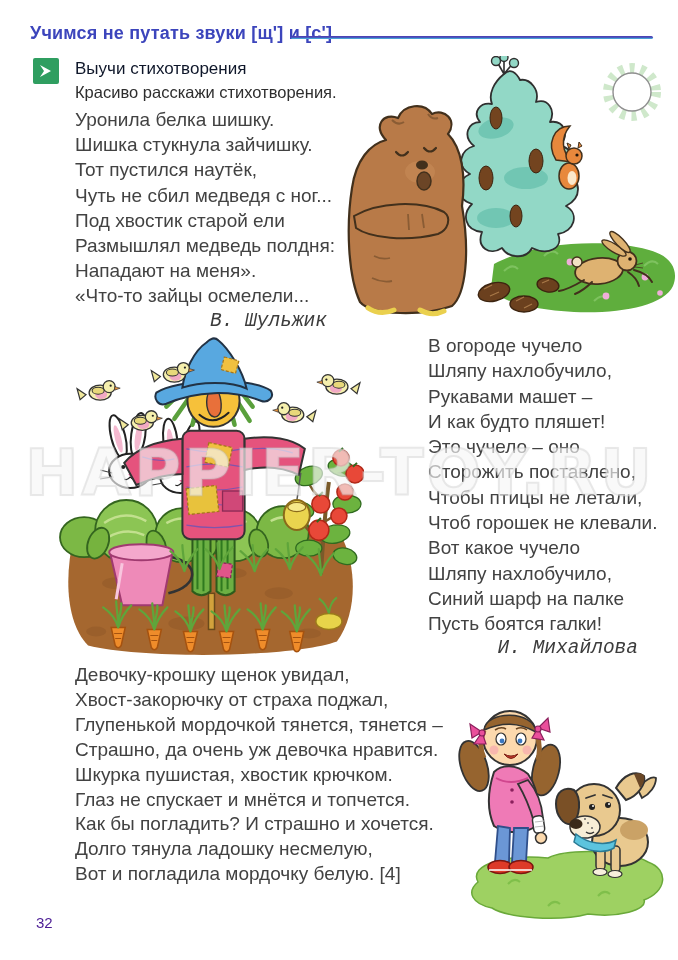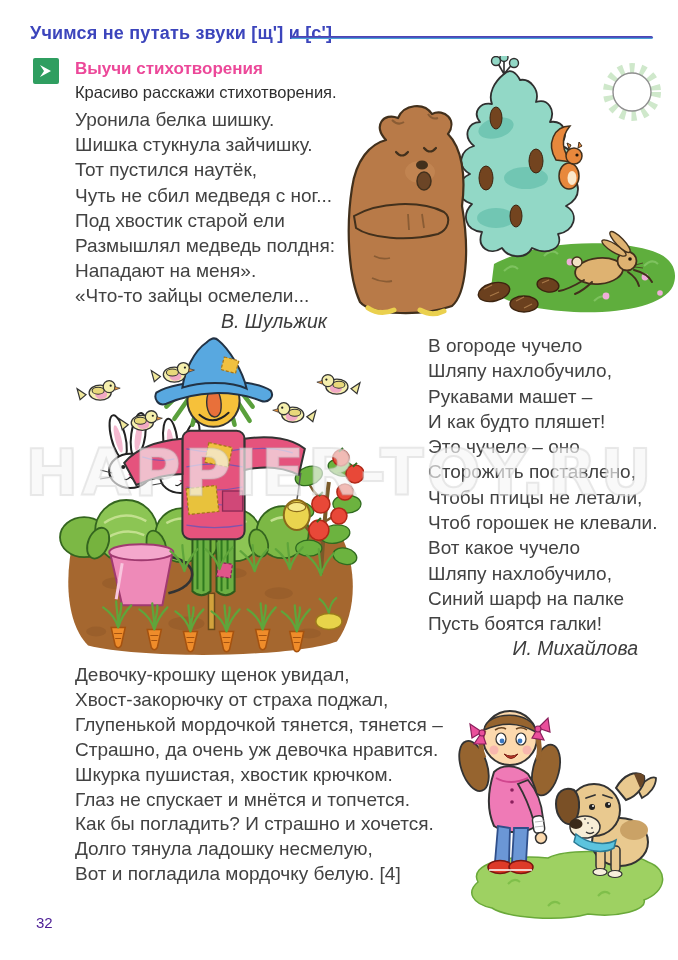--- a/index.html
+++ b/index.html
@@ -12,29 +12,29 @@
     color:#3c45bc;letter-spacing:.2px;
   }
   .header-rule{
     position:absolute;left:291px;top:36px;width:362px;height:3px;
     background:linear-gradient(#4b43b5 40%,#49c4e4 100%);border-radius:2px;
   }
   .task-icon{
     position:absolute;left:33px;top:58px;width:26px;height:26px;background:#2f9e60;
     border-radius:2px;display:flex;align-items:center;justify-content:center;
   }
-  .task-title{position:absolute;left:75px;top:59px;font-size:17px;font-weight:bold;color:#ec4899;}
+  .task-title{position:absolute;left:75px;top:59px;font-size:17px;font-weight:normal;color:#0f172a;}
   .task-subtitle{position:absolute;left:75px;top:83px;font-size:16.5px;color:#2e2e2e;}
   .poem{position:absolute;font-size:19px;color:#424242;}
   .poem .poem-line{white-space:nowrap;}
   #poem-squirrel{left:75px;top:107px;line-height:25.2px;width:300px;}
   #poem-scarecrow{left:428px;top:333px;line-height:25.3px;width:240px;}
   #poem-puppy{left:75px;top:663px;line-height:24.9px;width:430px;}
   .poem-author{
-    position:absolute;font-size:19.5px;font-style:italic;color:#3c3c3c;text-align:right;
+    position:absolute;font-size:19.5px;font-style:italic;color:#3c3c3c;text-align:right;font-family:Liberation Mono, monospace;
   }
   #author-1{left:75px;top:310px;width:252px;}
   #author-2{left:410px;top:637px;width:228px;}
   .illus{position:absolute;}
   #illus-bear{left:344px;top:56px;width:334px;height:266px;}
   #illus-scarecrow{left:56px;top:330px;width:308px;height:332px;}
   #illus-girl{left:448px;top:686px;width:228px;height:242px;}
   .page-number{position:absolute;left:36px;top:914px;font-size:15px;color:#4c1d95;}
   .watermark{
     position:absolute;left:10px;top:436px;width:660px;text-align:center;

